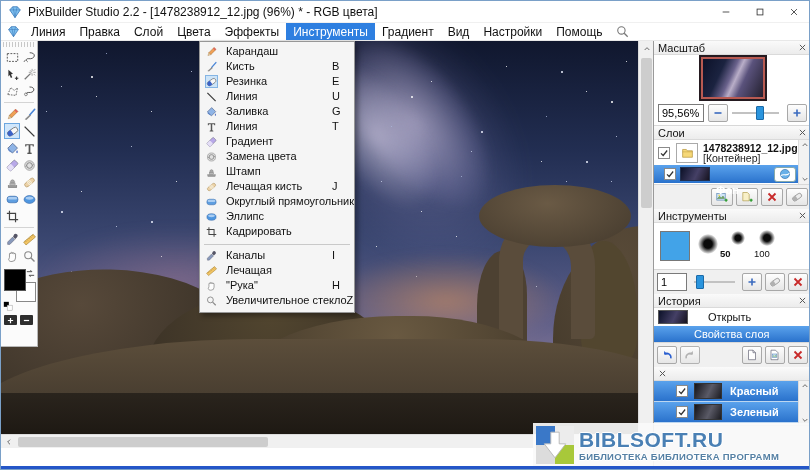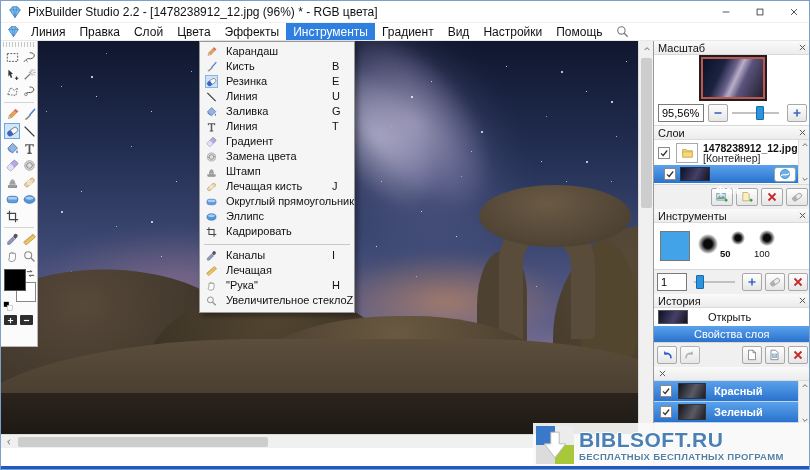--- a/index.html
+++ b/index.html
@@ -127,21 +127,21 @@
   .brushprev { height:46px; position:relative; }
   .swatch-blue { position:absolute; left:6px; top:8px; width:30px; height:30px; background:#42a3e8; border:1px solid #777; }
   .dot { position:absolute; border-radius:50%; background:radial-gradient(circle,#0a0a0a 30%, rgba(10,10,10,0) 72%); }
   .dlabel { position:absolute; font-size:9.5px; color:#111; }
 
   .hist-r1 { height:18px; display:flex; align-items:center; }
   .hist-r1 .thumb { width:30px; height:14px; margin-left:4px; border:1px solid #555; background:linear-gradient(115deg,#0c1128,#454066 55%,#16131f); }
   .hist-r1 .nm { margin-left:20px; color:#111; }
   .hist-r2 { height:16px; display:flex; align-items:center; background:linear-gradient(#5aa2ec,#2a72cc); color:#fff; padding-left:40px; }
 
-  .chan-row { height:21px; display:flex; align-items:center; background:linear-gradient(#5aa2ec,#2a72cc); color:#fff; border-bottom:1px solid #bcd6f0; padding-left:6px; }
+  .chan-row { height:21px; display:flex; align-items:center; background:linear-gradient(#5aa2ec,#2a72cc); color:#fff; border-bottom:1px solid #bcd6f0; padding-left:22px; }
   .chan-row .thumb { width:28px; height:16px; margin-left:6px; border:1px solid #333; background:linear-gradient(115deg,#14141a,#5a5a66 55%,#1c1c22); }
   .chan-row .nm { margin-left:8px; font-weight:bold; }
   .chan-list { display:flex; }
   .chan-rows { flex:1; }
 
   
   .statusbar { position:absolute; left:0; top:447px; width:810px; height:23px; background:#f0f0f0; border-top:1px solid #c4c4c4; display:flex; align-items:center; z-index:15; }
   .statusbar .ic { width:13px; height:13px; margin:0 5px 3px 5px; }
   .statusbar .st { font-size:11px; color:#111; margin-bottom:3px; }
   .stdivider { position:absolute; right:192px; top:2px; bottom:4px; width:1px; background:#cfcfcf; }
@@ -900,18 +900,18 @@
       <div class="wm-q q1"></div>
         <div class="wm-q q2"></div>
         <div class="wm-q q3"></div>
         <div class="wm-q q4"></div>
       <span class="ic wm-arrow"><svg viewBox="0 0 12 12" xmlns="http://www.w3.org/2000/svg">
             <path d="M4.2 0.5 h3.6 v5 h2.8 L6 11.5 1.4 5.5 h2.8z" fill="#fff" stroke="#b8b8b8" stroke-width="0.4"></path>
           </svg></span>
     </div>
     <div class="wm-text">
       <div class="wm-site">BIBLSOFT.RU</div>
-      <div class="wm-tag">БЕСПЛАТНЫХ БЕСПЛАТНЫХ ПРОГРАММ</div>
+      <div class="wm-tag">БИБЛИОТЕКА БИБЛИОТЕКА ПРОГРАММ</div>
     </div>
   </div>
 
   <div class="bluestrip"></div>
 </div>
 
 </body></html>

